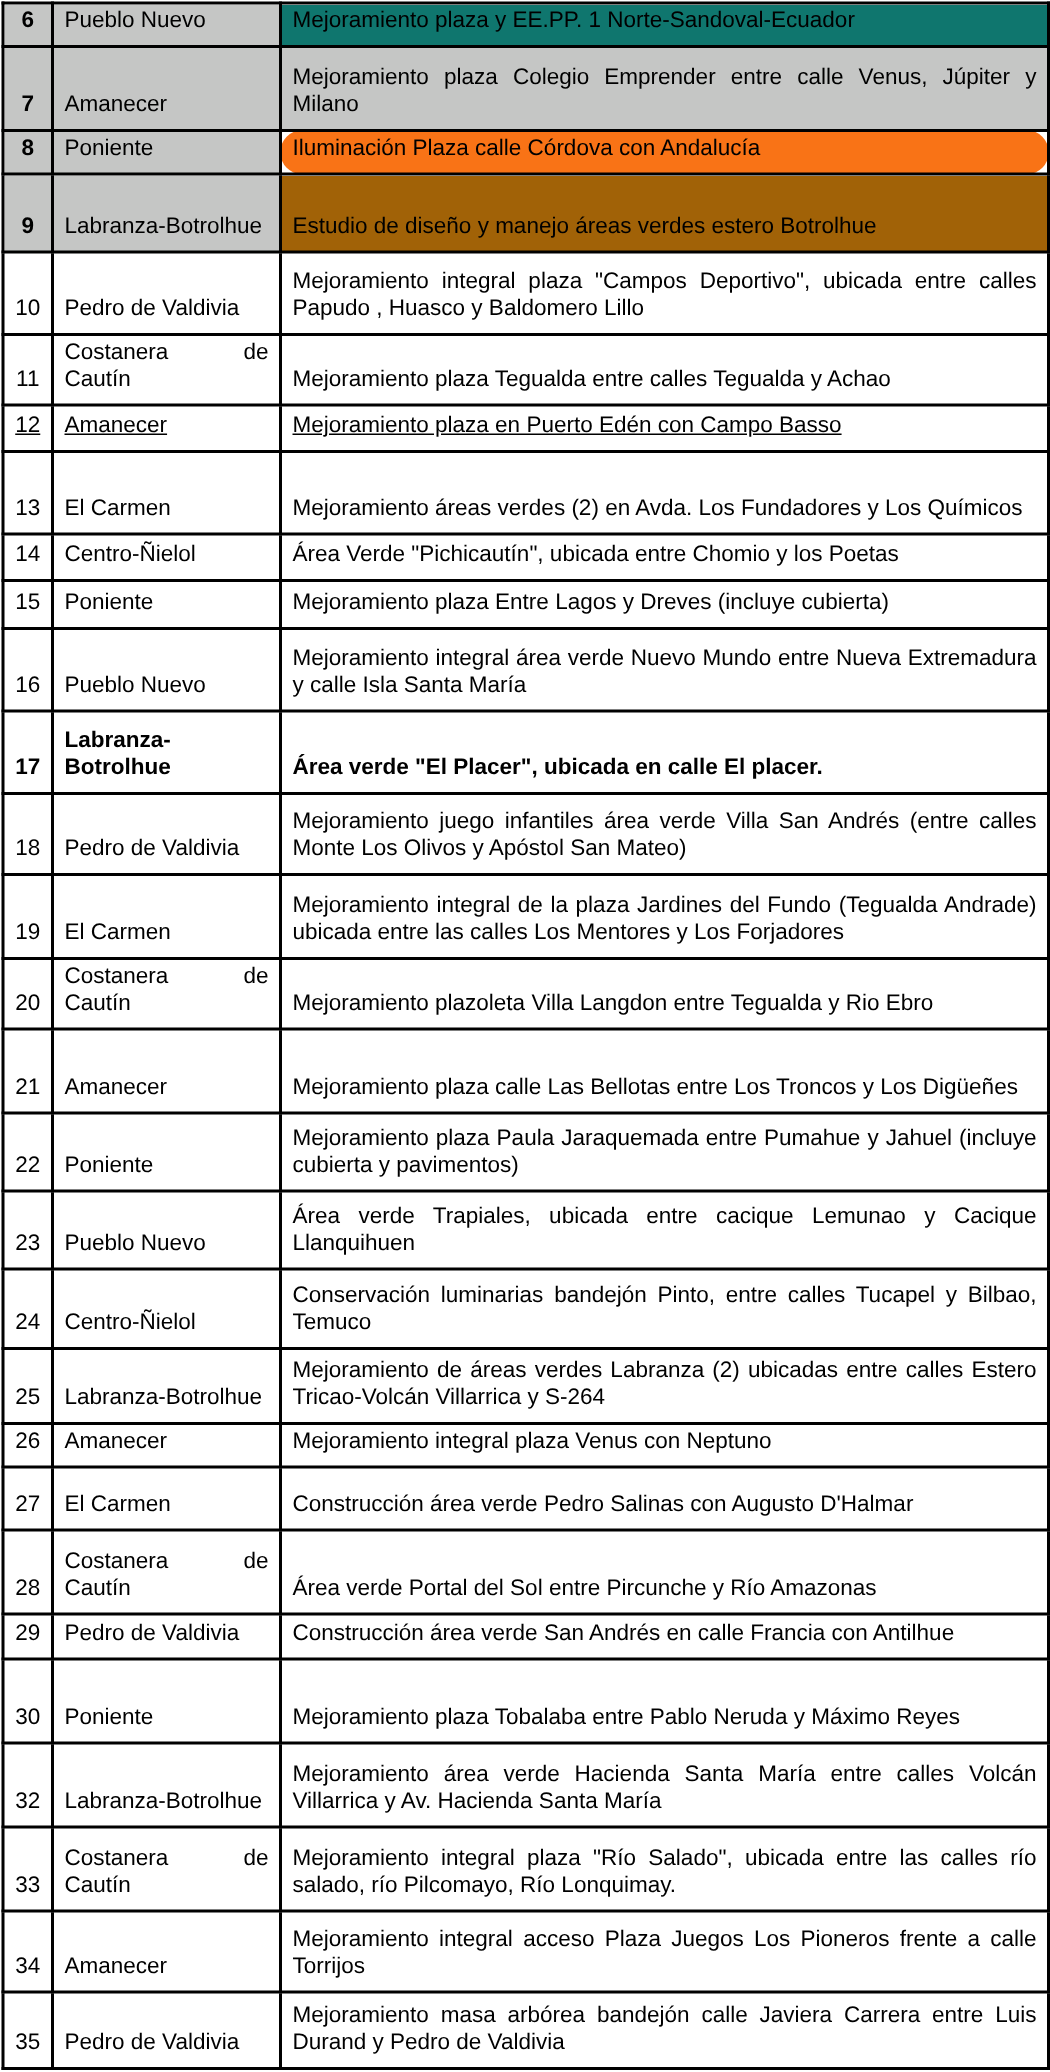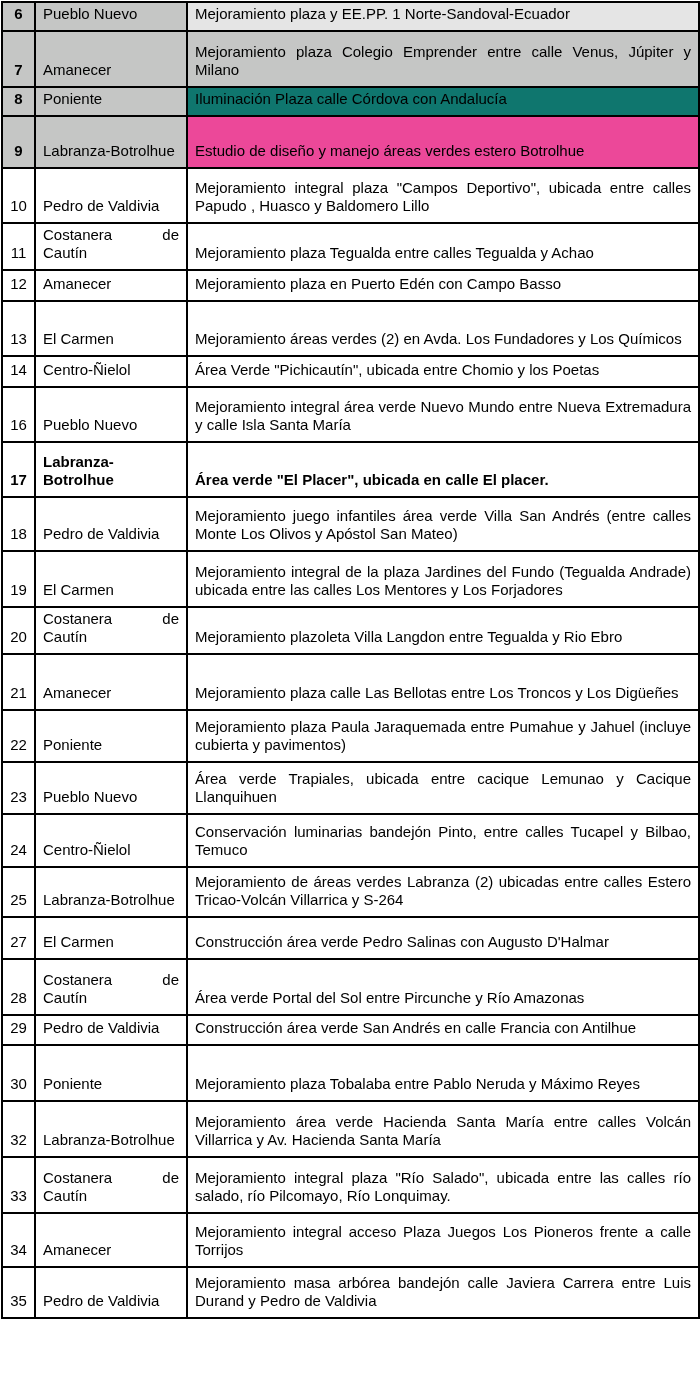--- a/index.html
+++ b/index.html
@@ -50,71 +50,76 @@
 <table class="projects">
   <colgroup>
     <col style="width:33px">
     <col style="width:152px">
     <col style="width:512px">
   </colgroup>
   <tbody>
   <tr class="hl" style="height: 29px;">
     <td class="num-cell" style="background: rgb(197, 198, 197);">6</td>
     <td class="sector-cell" style="background: rgb(197, 198, 197);">Pueblo Nuevo</td>
-    <td class="desc-cell" style="background: #e5e5e5;">Mejoramiento plaza y EE.PP. 1 Norte-Sandoval-Ecuador</td>
+    <td class="desc-cell" style="background: #0f766e;">Mejoramiento plaza y EE.PP. 1 Norte-Sandoval-Ecuador</td>
   </tr>
 
   <tr class="hl" style="height: 56px;">
     <td class="num-cell" style="background: rgb(197, 198, 197);">7</td>
     <td class="sector-cell" style="background: rgb(197, 198, 197);">Amanecer</td>
     <td class="desc-cell" style="background: rgb(197, 198, 197);">Mejoramiento plaza Colegio Emprender entre calle Venus, Júpiter y Milano</td>
   </tr>
 
   <tr class="hl" style="height: 26px;">
     <td class="num-cell" style="background: rgb(197, 198, 197);">8</td>
     <td class="sector-cell" style="background: rgb(197, 198, 197);">Poniente</td>
-    <td class="desc-cell" style="background: #0f766e;">Iluminación Plaza calle Córdova con Andalucía</td>
+    <td class="desc-cell" style="background: #f97316; border-radius: 14px;">Iluminación Plaza calle Córdova con Andalucía</td>
   </tr>
 
   <tr class="hl" style="height: 52px;">
     <td class="num-cell" style="background: rgb(197, 198, 197);">9</td>
     <td class="sector-cell" style="background: rgb(197, 198, 197);">Labranza-Botrolhue</td>
-    <td class="desc-cell" style="background: #ec4899; margin-left: 33px;">Estudio de diseño y manejo áreas verdes estero Botrolhue</td>
+    <td class="desc-cell" style="background: #a16207; margin-left: 33px;">Estudio de diseño y manejo áreas verdes estero Botrolhue</td>
   </tr>
 
   <tr style="height: 55px;">
     <td class="num-cell">10</td>
     <td class="sector-cell">Pedro de Valdivia</td>
     <td class="desc-cell">Mejoramiento integral plaza "Campos Deportivo", ubicada entre calles Papudo , Huasco y Baldomero Lillo</td>
   </tr>
 
   <tr style="height: 46px;">
     <td class="num-cell">11</td>
     <td class="sector-cell">Costanera de Cautín</td>
     <td class="desc-cell">Mejoramiento plaza Tegualda entre calles Tegualda y Achao</td>
   </tr>
 
-  <tr style="height: 31px;">
+  <tr style="height: 31px; text-decoration: underline;">
     <td class="num-cell">12</td>
     <td class="sector-cell">Amanecer</td>
     <td class="desc-cell">Mejoramiento plaza en Puerto Edén con Campo Basso</td>
   </tr>
 
   <tr style="height: 55px;">
     <td class="num-cell">13</td>
     <td class="sector-cell">El Carmen</td>
     <td class="desc-cell">Mejoramiento áreas verdes (2) en Avda. Los Fundadores y Los Químicos</td>
   </tr>
 
   <tr style="height: 31px;">
     <td class="num-cell">14</td>
     <td class="sector-cell">Centro-Ñielol</td>
     <td class="desc-cell">Área Verde "Pichicautín", ubicada entre Chomio y los Poetas</td>
   </tr>
 
+  <tr style="height: 32px;">
+    <td class="num-cell">15</td>
+    <td class="sector-cell">Poniente</td>
+    <td class="desc-cell">Mejoramiento plaza Entre Lagos y Dreves (incluye cubierta)</td>
+  </tr>
 
   <tr style="height: 55px;">
     <td class="num-cell">16</td>
     <td class="sector-cell">Pueblo Nuevo</td>
     <td class="desc-cell">Mejoramiento integral área verde Nuevo Mundo entre Nueva Extremadura y calle Isla Santa María</td>
   </tr>
 
   <tr style="height: 55px; font-weight: bold;">
     <td class="num-cell">17</td>
     <td class="sector-cell">Labranza-Botrolhue</td>
@@ -162,20 +167,25 @@
     <td class="sector-cell">Centro-Ñielol</td>
     <td class="desc-cell">Conservación luminarias bandejón Pinto, entre calles Tucapel y Bilbao, Temuco</td>
   </tr>
 
   <tr style="height: 50px;">
     <td class="num-cell">25</td>
     <td class="sector-cell">Labranza-Botrolhue</td>
     <td class="desc-cell">Mejoramiento de áreas verdes Labranza (2) ubicadas entre calles Estero Tricao-Volcán Villarrica y S-264</td>
   </tr>
 
+  <tr style="height: 23px;">
+    <td class="num-cell">26</td>
+    <td class="sector-cell">Amanecer</td>
+    <td class="desc-cell">Mejoramiento integral plaza Venus con Neptuno</td>
+  </tr>
 
   <tr style="height: 42px;">
     <td class="num-cell">27</td>
     <td class="sector-cell">El Carmen</td>
     <td class="desc-cell">Construcción área verde Pedro Salinas con Augusto D'Halmar</td>
   </tr>
 
   <tr style="height: 56px;">
     <td class="num-cell">28</td>
     <td class="sector-cell">Costanera de Cautín</td>

